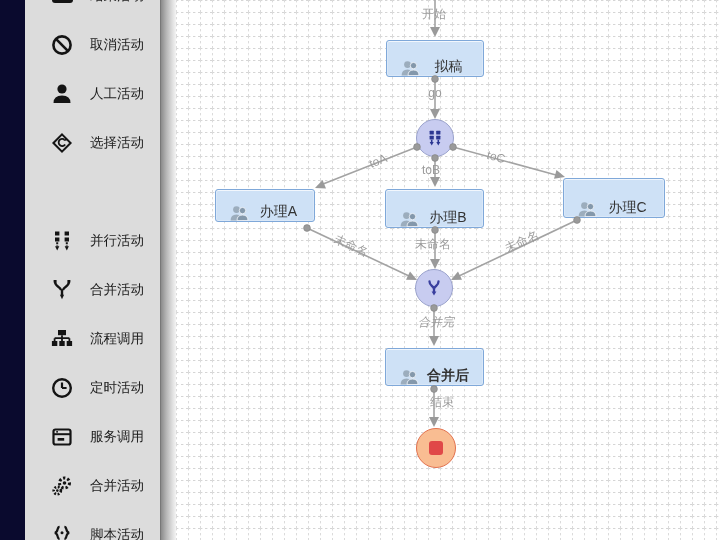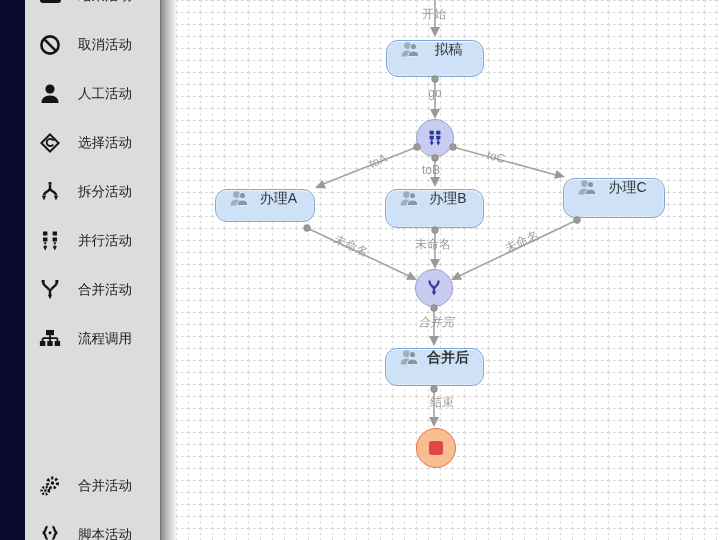--- a/index.html
+++ b/index.html
@@ -6,33 +6,33 @@
   .screen{position:relative;width:720px;height:540px;overflow:hidden;
           font-family:"Liberation Sans",sans-serif;background:#ffffff;}
 
   
   .rail{position:absolute;left:0;top:0;width:25px;height:540px;background:#0a0a2e;}
   .palette{position:absolute;left:25px;top:0;width:135px;height:540px;background:#dcdcdc;overflow:hidden;}
   .divider{position:absolute;left:160px;top:0;width:16px;height:540px;
            background:linear-gradient(90deg,#8b8b8b 0,#b5b5b5 35%,#dedede 75%,#f4f4f4 100%);
            border-left:1px solid #787878;box-sizing:border-box;}
   .pal-item{position:absolute;left:0;width:135px;height:48px;display:flex;align-items:center;
-            padding-left:12px;box-sizing:border-box;gap:15px;cursor:pointer;}
+            padding-left:24px;box-sizing:border-box;gap:15px;cursor:pointer;}
   .pal-item .picon{width:26px;height:26px;flex:0 0 26px;display:flex;align-items:center;justify-content:center;}
   .pal-item .plabel{font-size:13.5px;color:#1c1c1c;white-space:nowrap;}
   .part-icon{width:21px;height:14px;background:#141414;border-radius:0 0 3px 3px;}
 
   
   .canvas{position:absolute;left:176px;top:0;width:544px;height:540px;background:#fff;}
   .grid-svg{position:absolute;left:0;top:0;z-index:1;}
   .nodes{position:absolute;left:0;top:0;width:544px;height:540px;z-index:2;}
   .edges{position:absolute;left:0;top:0;z-index:3;pointer-events:none;}
 
-  .node-box{position:absolute;display:flex;align-items:flex-start;box-sizing:border-box;
-            background:#cee1f6;border:1px solid #7fa8d9;border-radius:12px;
+  .node-box{position:absolute;display:flex;align-items:flex-end;box-sizing:border-box;
+            background:#cee1f6;border:1px solid #7fa8d9;border-radius:3px;
             box-shadow:inset 0 1px 0 rgba(255,255,255,.65), inset 0 0 0 1px rgba(255,255,255,.25);
             cursor:move;}
   .node-box .nicon{margin-left:12px;display:flex;align-items:center;}
   .node-box .nlabel{flex:1;text-align:center;margin-right:8px;font-size:14px;color:#333;}
 
   .node-circle{position:absolute;border-radius:50%;box-sizing:border-box;display:flex;
                align-items:center;justify-content:center;cursor:move;
                background:#c8ccf0;border:1px solid #9aa2cc;}
   .node-end{position:absolute;border-radius:50%;box-sizing:border-box;display:flex;
             align-items:center;justify-content:center;cursor:move;
@@ -81,31 +81,20 @@
       <span class="picon">
         <svg width="24" height="24" viewBox="0 0 24 24">
             <path d="M12,3.4 L20.6,12 12,20.6 3.4,12 Z" fill="none" stroke="#141414" stroke-width="2"></path>
             <path d="M15.2,13.5 a3.6,3.6 0 1 1 -0.6,-4.8" fill="none" stroke="#141414" stroke-width="1.8"></path>
             <polygon points="16.8,9.6 13.6,10 15.8,7.2" fill="#141414"></polygon>
           </svg>
       </span>
       <span class="plabel">选择活动</span>
     </div>
 
-    <div class="pal-item" style="top:168px">
-      <span class="picon">
-        <svg width="24" height="24" viewBox="0 0 24 24">
-            <rect x="10.6" y="2" width="2.8" height="2.8" fill="#141414"></rect>
-            <path d="M12,5 v3 M12,8 C12,12 6,11 6,15.5 M12,8 C12,12 18,11 18,15.5" fill="none" stroke="#141414" stroke-width="2.4"></path>
-            <polygon points="6,20.5 3.9,15.8 8.1,15.8" fill="#141414"></polygon>
-            <polygon points="18,20.5 15.9,15.8 20.1,15.8" fill="#141414"></polygon>
-          </svg>
-      </span>
-      <span class="plabel">拆分活动</span>
-    </div>
 
     <div class="pal-item" style="top:217px">
       <span class="picon">
         <svg width="24" height="24" viewBox="0 0 24 24">
             <g fill="#141414">
               <rect x="5" y="2.5" width="4.4" height="4"></rect>
               <rect x="14.6" y="2.5" width="4.4" height="4"></rect>
               <rect x="5" y="8.5" width="4.4" height="4"></rect>
               <rect x="14.6" y="8.5" width="4.4" height="4"></rect>
               <polygon points="7.2,21.5 5.1,17.3 9.3,17.3"></polygon>
@@ -136,21 +125,41 @@
             <rect x="8" y="3" width="8" height="5.2" fill="#141414"></rect>
             <path d="M12,8.2 v3 M4.6,11.2 h14.8 M4.6,11.2 v2.8 M12,11.2 v2.8 M19.4,11.2 v2.8" fill="none" stroke="#141414" stroke-width="1.8"></path>
             <rect x="1.9" y="14" width="5.4" height="5" fill="#141414"></rect>
             <rect x="9.3" y="14" width="5.4" height="5" fill="#141414"></rect>
             <rect x="16.7" y="14" width="5.4" height="5" fill="#141414"></rect>
           </svg>
       </span>
       <span class="plabel">流程调用</span>
     </div>
 
-
+    <div class="pal-item" style="top:364px">
+      <span class="picon">
+        <svg width="24" height="24" viewBox="0 0 24 24">
+            <circle cx="12" cy="12" r="8.8" fill="none" stroke="#141414" stroke-width="2.4"></circle>
+            <path d="M12,12 V6.6 M12,12 H16.6" fill="none" stroke="#141414" stroke-width="2.2"></path>
+          </svg>
+      </span>
+      <span class="plabel">定时活动</span>
+    </div>
+
+    <div class="pal-item" style="top:413px">
+      <span class="picon">
+        <svg width="24" height="24" viewBox="0 0 24 24">
+            <rect x="3.5" y="4.5" width="17" height="15" rx="2" fill="none" stroke="#141414" stroke-width="2.2"></rect>
+            <line x1="3.5" y1="9.2" x2="20.5" y2="9.2" stroke="#141414" stroke-width="2"></line>
+            <rect x="6.2" y="6.1" width="1.8" height="1.5" fill="#141414"></rect>
+            <rect x="7.6" y="13" width="6.6" height="2.7" fill="#141414"></rect>
+          </svg>
+      </span>
+      <span class="plabel">服务调用</span>
+    </div>
 
     <div class="pal-item" style="top:462px">
       <span class="picon">
         <svg width="24" height="24" viewBox="0 0 24 24">
             <circle cx="14.5" cy="9" r="5" fill="none" stroke="#141414" stroke-width="3" stroke-dasharray="2.3 2"></circle>
             <circle cx="14.5" cy="9" r="1.8" fill="#141414"></circle>
             <circle cx="7.3" cy="16.6" r="3.6" fill="none" stroke="#141414" stroke-width="2.6" stroke-dasharray="1.8 1.6"></circle>
             <circle cx="7.3" cy="16.6" r="1.3" fill="#141414"></circle>
           </svg>
       </span>

